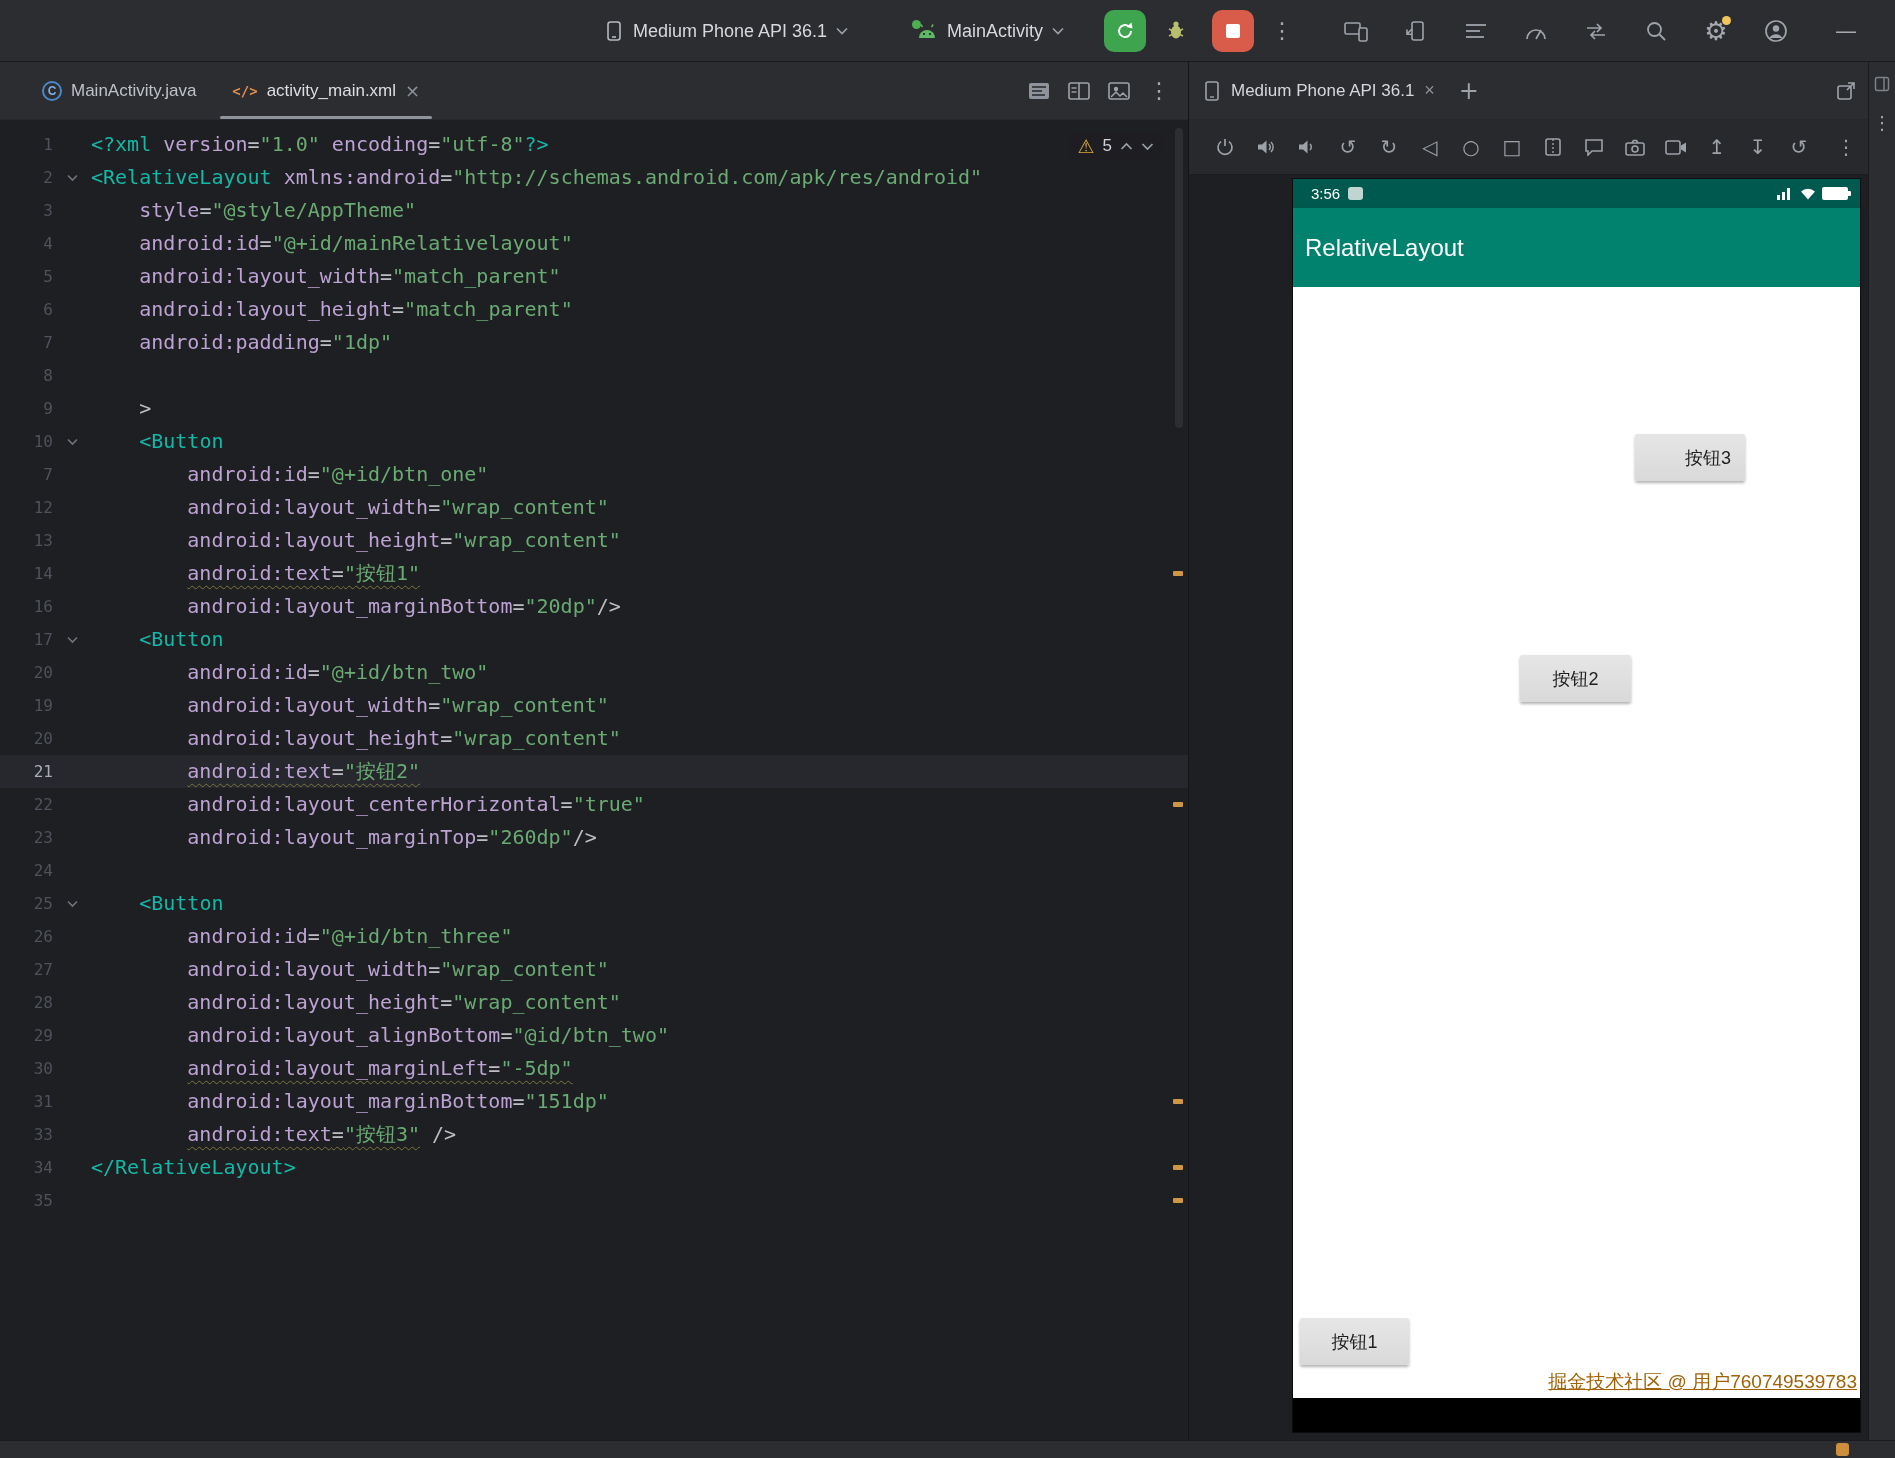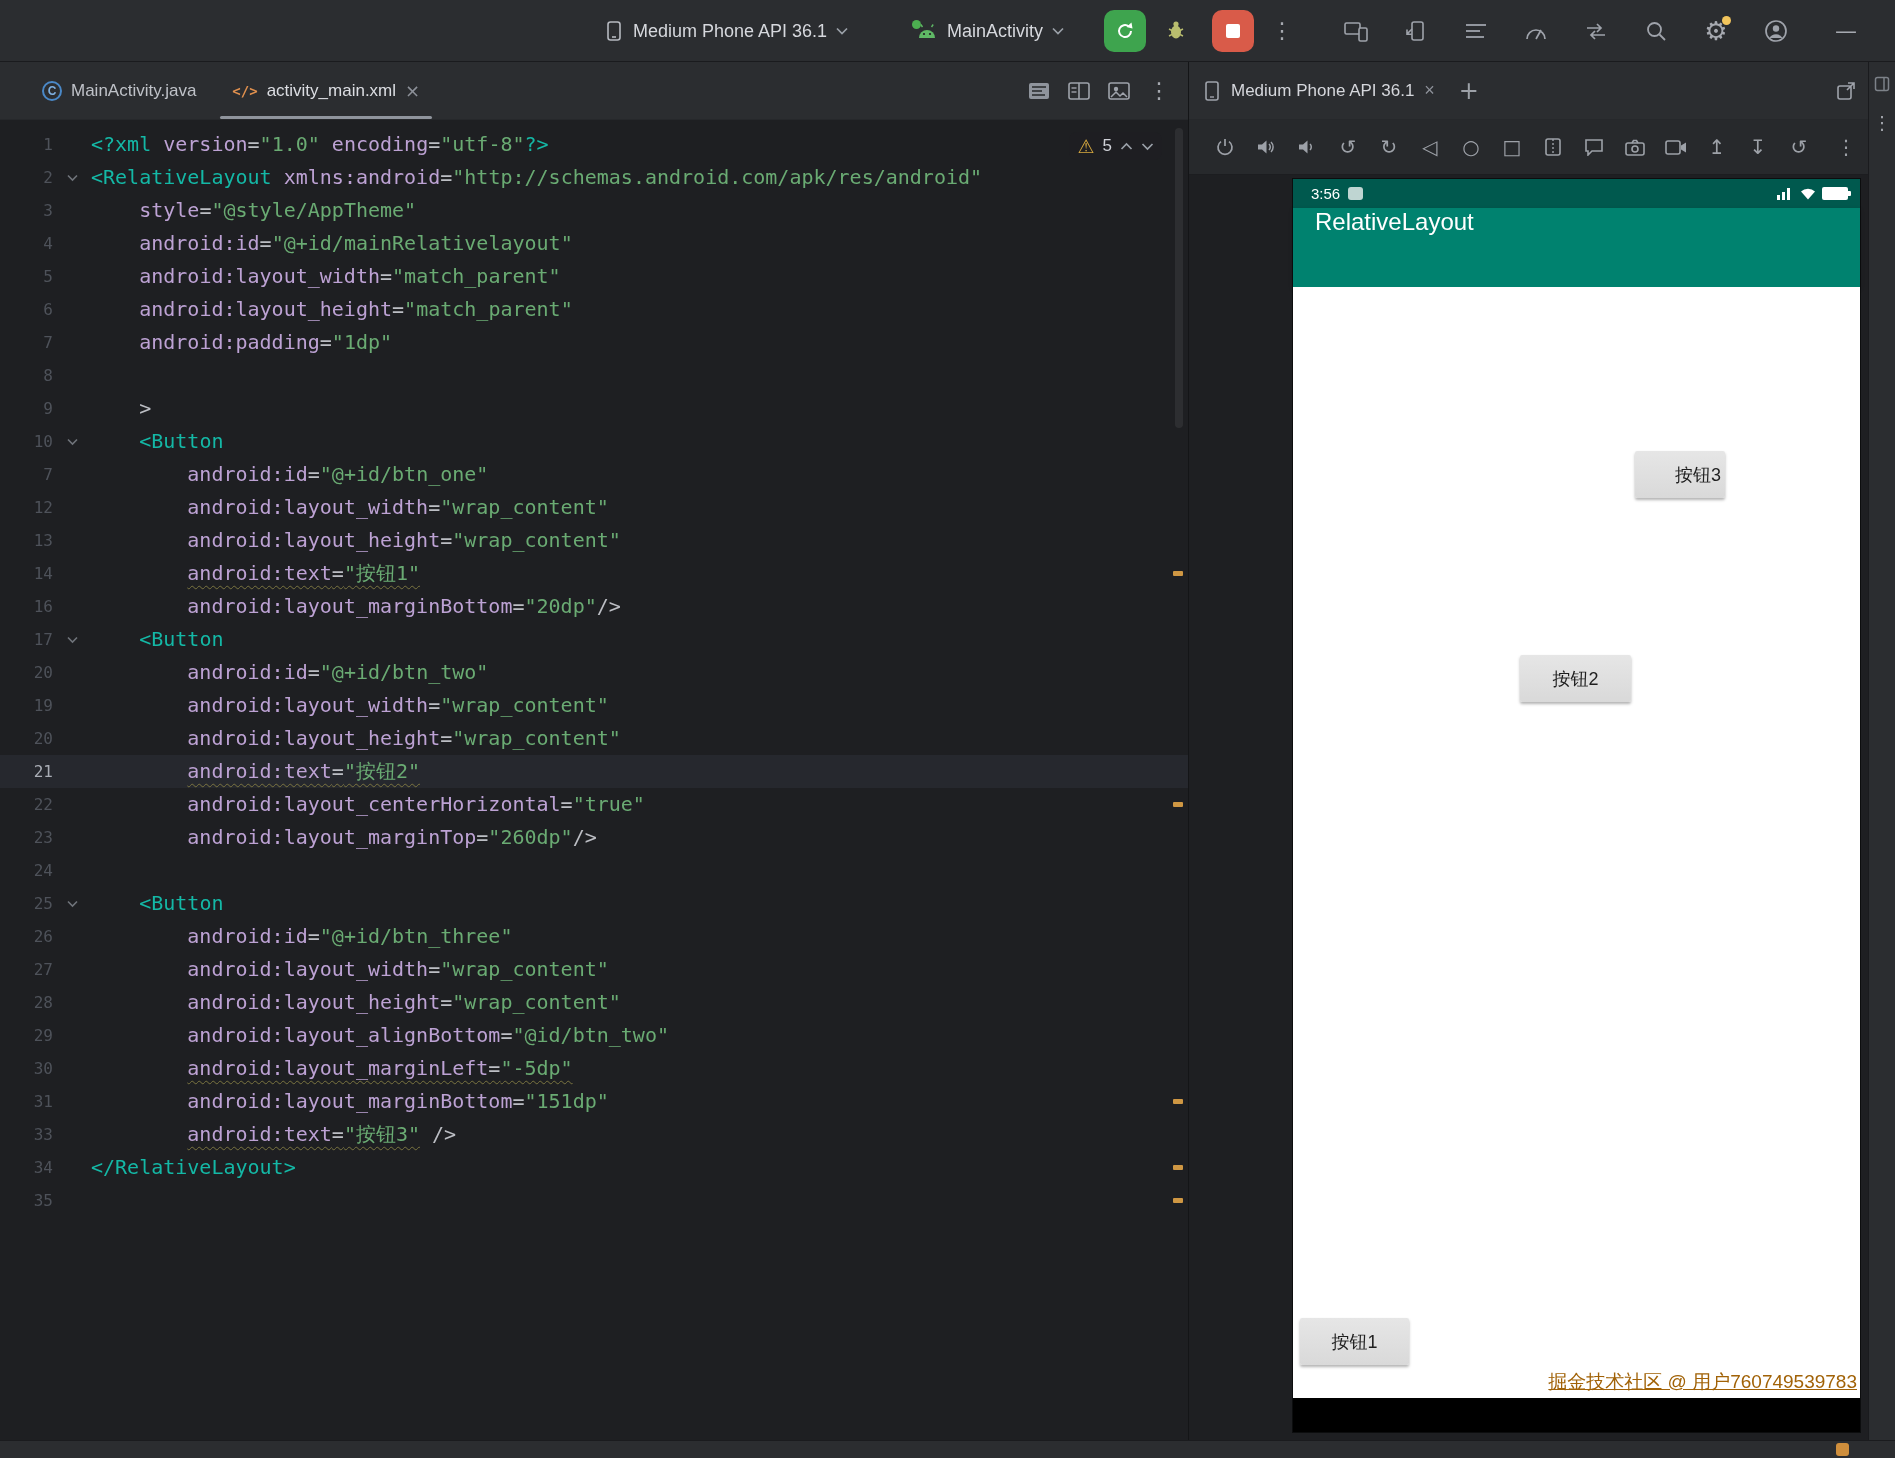--- a/index.html
+++ b/index.html
@@ -65,21 +65,21 @@
   .ptb-ic{width:24px;height:24px;display:flex;align-items:center;justify-content:center;color:#9da1a8;font-size:20px;font-family:"DejaVu Sans",sans-serif}
   .ptb-kebab{margin-left:auto}
 
   
   .emulator{position:absolute;left:104px;top:117px;width:567px;height:1253px;background:#fff;display:flex;flex-direction:column;box-shadow:0 0 0 1px #0c0d0e}
   .e-status{height:29px;background:#00594e;display:flex;align-items:center;color:#fff;padding:0 12px 0 18px;font-size:15px;flex:none}
   .e-status-icons{margin-left:auto;display:flex;align-items:center;gap:6px}
   .e-notif{width:15px;height:13px;border-radius:3px;background:rgba(255,255,255,.75);margin-left:8px}
   .battery{width:26px;height:13px;background:#fff;border-radius:2px;position:relative}
   .battery::after{content:'';position:absolute;right:-3px;top:4px;width:3px;height:5px;background:#fff;border-radius:0 1px 1px 0}
-  .e-appbar{height:79px;background:#00826f;color:#fff;display:flex;align-items:flex-start;padding-left:22px;font-size:24px;font-weight:500;flex:none;box-shadow:0 2px 4px rgba(0,0,0,.25)}
+  .e-appbar{height:79px;background:#00826f;color:#fff;display:flex;align-items:center;padding-left:12px;font-size:24px;font-weight:500;flex:none;box-shadow:0 2px 4px rgba(0,0,0,.25)}
   .e-content{position:relative;flex:1;background:#fff;overflow:hidden}
   .ebtn{position:absolute;display:flex;align-items:center;justify-content:center;background:#dfdfdf;background:linear-gradient(#e6e6e6,#d9d9d9);border-radius:2px;box-shadow:0 2px 3px rgba(0,0,0,.3);color:#1f1f1f;font-size:18px;cursor:default}
   .e-watermark{position:absolute;right:3px;bottom:3px;font-size:19px;color:#a16207;text-decoration:underline;white-space:nowrap}
   .e-navbar{height:34px;background:#000;flex:none}
 
   
   .right-stripe{position:absolute;left:1868px;top:62px;width:27px;height:1378px;background:#2b2d30;border-left:1px solid #1a1b1e;display:flex;flex-direction:column;align-items:center;padding-top:14px;gap:22px}
   .footer{position:absolute;left:0;top:1440px;width:1895px;height:18px;background:#2b2d30;border-top:1px solid #1a1b1e}
   .event-ic{position:absolute;left:1836px;top:2px;width:13px;height:13px;border-radius:3px;background:#ce8e3c}
 
@@ -414,21 +414,21 @@
           <span class="battery"></span>
         </div>
       </div>
 
       <div class="e-appbar">
         <span>RelativeLayout</span>
       </div>
 
       <div class="e-content" id="screen-content">
         <div class="e-watermark">掘金技术社区 @ 用户760749539783</div>
-      <div class="ebtn" style="left: 342px; top: 164px; width: 90px; height: 47px; padding-left: 36px;">按钮3</div>
+      <div class="ebtn" style="left: 342px; top: 147px; width: 110px; height: 47px; padding-left: 36px;">按钮3</div>
           <div class="ebtn" style="left: 227px; top: 368px; width: 111px; height: 47px;">按钮2</div>
           <div class="ebtn" style="left: 7px; top: 1031px; width: 109px; height: 47px;">按钮1</div>
         </div>
 
       <div class="e-navbar"></div>
     </div>
   </section>
 
   <div class="right-stripe">
     <span>

